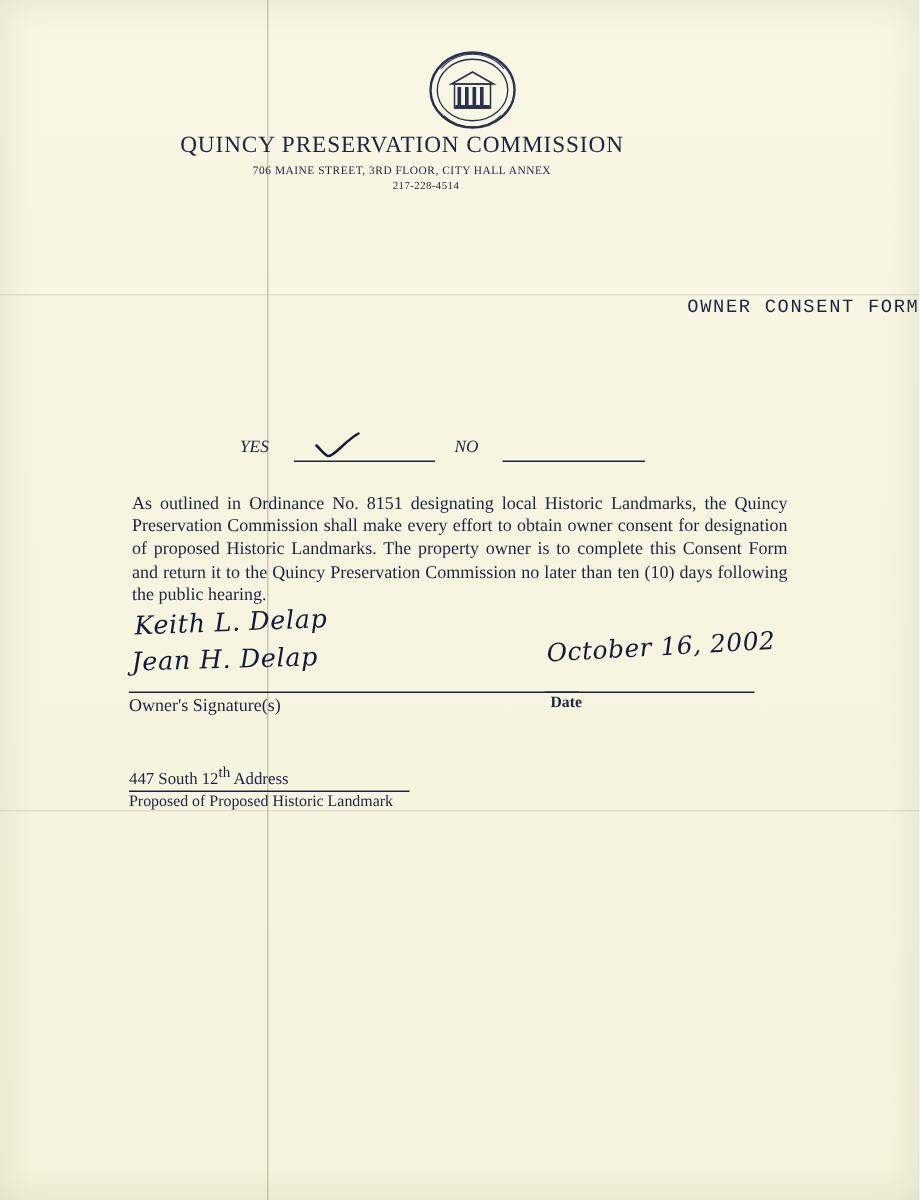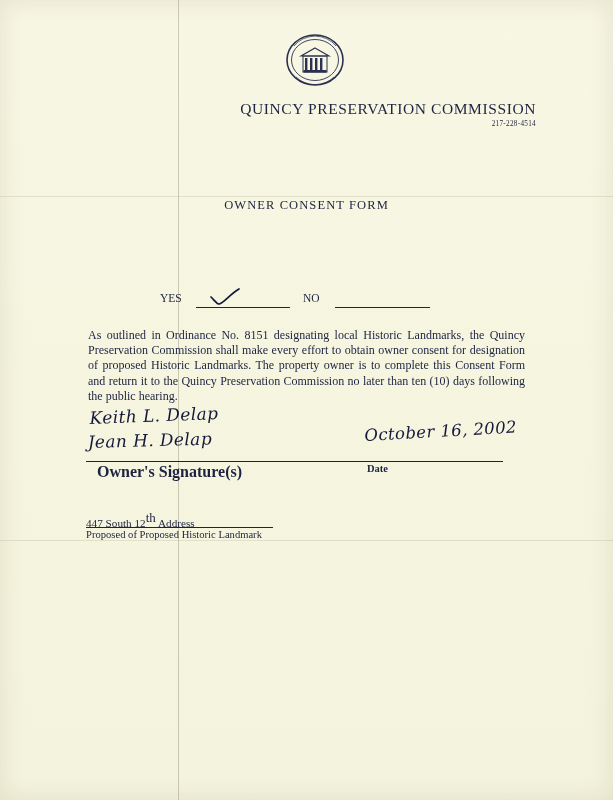--- a/index.html
+++ b/index.html
@@ -62,23 +62,23 @@
   .seal {
     position: absolute;
     left: 286px;
     top: 34px;
     width: 58px;
     height: 52px;
   }
   .header-block {
     position: absolute;
     left: 0;
-    top: 100px;
+    top: 88px;
     width: 536px;
-    text-align: right;
+    text-align: center;
   }
   .org-name {
     font-family: "Liberation Serif", serif;
     font-size: 15.5px;
     letter-spacing: 0.6px;
     color: #1d2340;
     font-variant: small-caps;
     text-transform: uppercase;
   }
   .org-addr {
@@ -101,26 +101,27 @@
     color: #1d2340;
     margin-top: 2px;
     margin-left: 32px;
   }
 
   .doc-title {
     position: absolute;
     left: 0;
     top: 198px;
     width: 613px;
-    text-align: center;
+    text-align: right;
     font-size: 12.5px;
     letter-spacing: 1.1px;
     color: #1c2240;
     font-variant: small-caps;
     text-transform: uppercase;
+    font-family: Liberation Mono, monospace;
   }
 
   .question {
     position: absolute;
     left: 88px;
     top: 250px;
     width: 460px;
     font-size: 11.3px;
     color: #1c2240;
   }
@@ -131,20 +132,21 @@
     left: 160px;
     top: 292px;
     width: 400px;
     height: 22px;
   }
   .yesno .lbl {
     position: absolute;
     font-size: 11.5px;
     color: #1c2240;
     top: 0;
+    font-style: italic;
   }
   .lbl-yes { left: 0; }
   .lbl-no  { left: 143px; text-align: right; }
   .rule {
     position: absolute;
     top: 15px;
     height: 1px;
     background: #1c2240;
   }
   .rule-yes { left: 36px; width: 94px; }
@@ -181,25 +183,24 @@
   .sig-line {
     position: absolute;
     left: 86px;
     top: 461px;
     width: 300px;
     height: 1px;
     background: #1c2240;
   }
   .sig-caption {
     position: absolute;
-    left: 97px;
+    left: 86px;
     top: 463px;
-    font-size: 16px;
-    color: #1c2240;
-    font-weight: bold;
+    font-size: 12px;
+    color: #1c2240;
   }
 
   .date-wrap {
     position: absolute;
     left: 363px;
     top: 414px;
     width: 190px;
     height: 44px;
   }
   .date-line {
@@ -254,21 +255,21 @@
 
   
   .addr-value {
     position: absolute;
     left: 86px;
     top: 510px;
     font-size: 11.2px;
     color: #1c2240;
   }
   .addr-value sup {
-    font-size: 13px;
+    font-size: 10px;
     vertical-align: super;
     margin-top: 25px;
   }
   .addr-line {
     position: absolute;
     left: 86px;
     top: 527px;
     width: 187px;
     height: 1px;
     background: #1c2240;
@@ -303,20 +304,21 @@
         <rect x="29" y="24" width="2.4" height="12" fill="#2a3050"></rect>
         <rect x="34" y="24" width="2.4" height="12" fill="#2a3050"></rect>
         <polygon points="29,14 43,22 15,22" fill="none" stroke="#2a3050" stroke-width="1.1"></polygon>
         <path d="M8 12 A26 24 0 0 1 50 12" fill="none" stroke="#2a3050" stroke-width="0.7"></path>
         <path d="M10 43 A26 24 0 0 0 48 43" fill="none" stroke="#2a3050" stroke-width="0.7"></path>
       </svg>
     </div>
 
     <div class="header-block">
       <div class="org-name">Quincy Preservation Commission</div>
+      <div class="org-addr">706 Maine Street, 3rd Floor, City Hall Annex</div>
       <div class="org-phone">217-228-4514</div>
     </div>
 
     <div class="doc-title">Owner Consent Form</div>
 
 
     <div class="yesno">
       <span class="lbl lbl-yes">YES</span>
       <span class="rule rule-yes"></span>
       <span class="checkmark">

